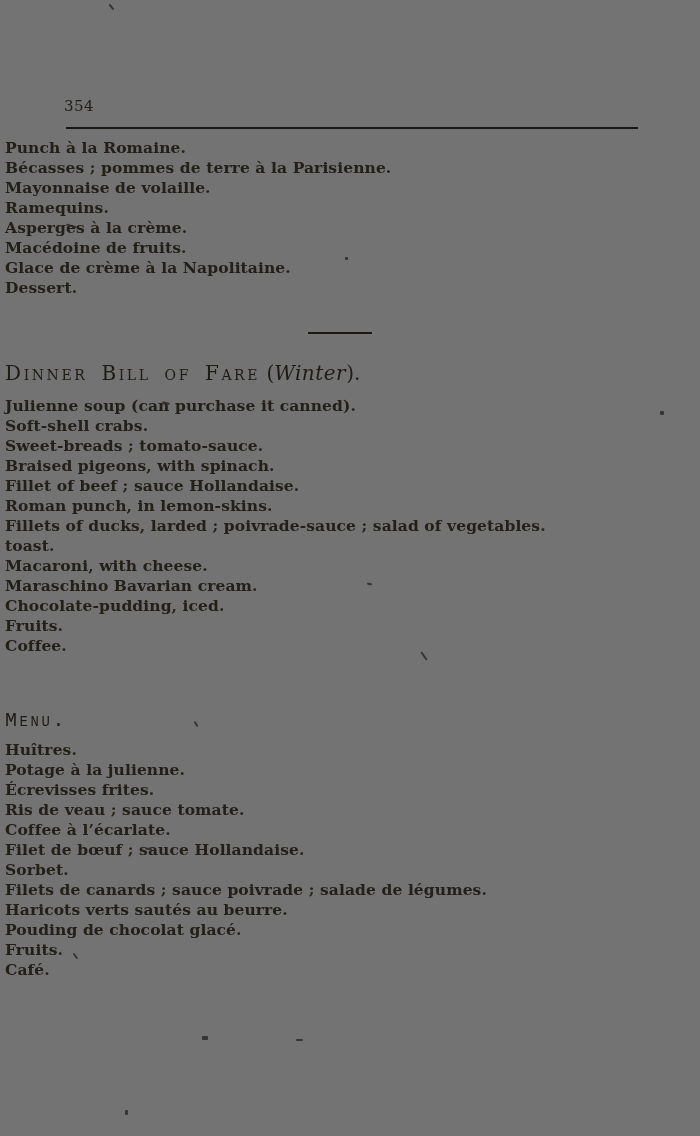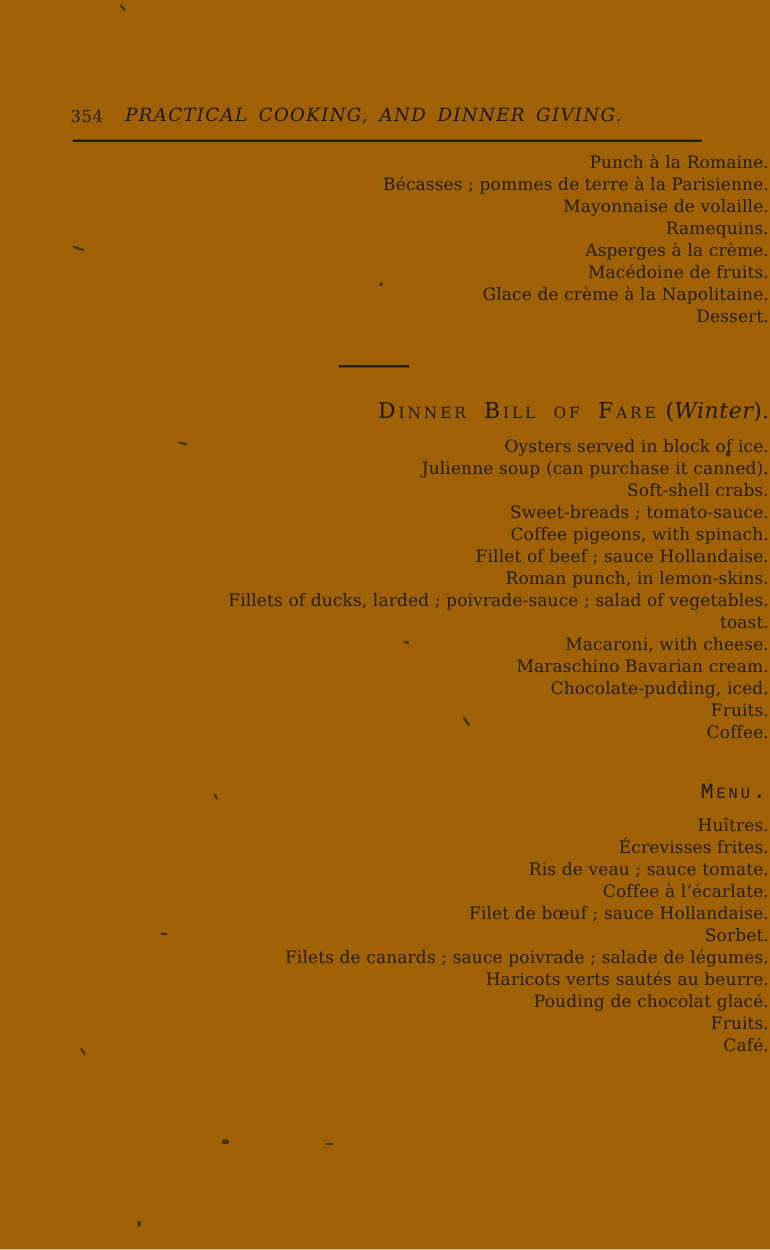--- a/index.html
+++ b/index.html
@@ -1,61 +1,60 @@
 <!DOCTYPE html>
 <html><head>
 <meta charset="utf-8">
 <style>
   html,body{margin:0;padding:0;background:#ffffff;}
   .page{
-    position:relative;width:700px;height:1136px;background:#a16207;
+    position:relative;width:700px;height:1136px;background:#737373;
     font-family:"DejaVu Serif", serif;color:#232019;overflow:hidden;
   }
   .pageno{
     position:absolute;left:64px;top:97px;font-size:15px;letter-spacing:.5px;
   }
   .running-title{
     position:absolute;left:340px;top:95px;transform:translateX(-50%);
     font-style:italic;font-size:16.5px;letter-spacing:1.2px;word-spacing:3px;
     white-space:nowrap;color:#1d1a15;
   }
   .header-rule{
     position:absolute;left:66px;top:127px;width:572px;height:2.4px;
     background:#1c1914;
   }
   .section-divider{
     position:absolute;left:308px;top:332px;width:64px;height:2px;
     background:#1c1914;
   }
   .menu-section{
-    position:absolute;left:5px;width:694px;text-align:right;
-    font-size:15.5px;line-height:20px;letter-spacing:.1px;
+    position:absolute;left:5px;width:694px;text-align:left;
+    font-size:15.5px;line-height:20px;letter-spacing:.1px;font-weight:bold;
   }
   .s1{top:138px;}
   .s2{top:396px;}
   .s3{top:740px;}
   .mline{height:20px;white-space:nowrap;}
   .heading{
-    position:absolute;left:5px;width:694px;text-align:right;margin:0;
+    position:absolute;left:5px;width:694px;text-align:left;margin:0;
     font-size:20px;line-height:26px;font-weight:normal;color:#1e1b15;
   }
   .h1{top:360px;}
   .h2{top:708px;font-family:Liberation Mono, monospace;}
   .sc{font-variant:small-caps;letter-spacing:2.6px;word-spacing:5px;}
   .it{font-style:italic;letter-spacing:.5px;}
   .ink{position:absolute;background:#2b2823;opacity:.82;border-radius:1px;}
 </style>
 </head>
 <body>
 
 <div class="page">
 
   <span class="pageno">354</span>
 
-  <span class="running-title">PRACTICAL COOKING, AND DINNER GIVING.</span>
 
   <div class="header-rule"></div>
 
   <div class="menu-section s1">
       <div class="mline">Punch à la Romaine.</div>
       <div class="mline">Bécasses ; pommes de terre à la Parisienne.</div>
       <div class="mline">Mayonnaise de volaille.</div>
       <div class="mline">Ramequins.</div>
       <div class="mline">Asperges à la crème.</div>
       <div class="mline">Macédoine de fruits.</div>
@@ -63,42 +62,42 @@
       <div class="mline">Dessert.</div>
     </div>
 
   <div class="section-divider"></div>
 
   <h2 class="heading h1">
     <span class="sc">Dinner Bill of Fare</span><span> (</span><span class="it">Winter</span><span>).</span>
   </h2>
 
   <div class="menu-section s2">
-      <div class="mline">Oysters served in block of ice.</div>
       <div class="mline">Julienne soup (can purchase it canned).</div>
       <div class="mline">Soft-shell crabs.</div>
       <div class="mline">Sweet-breads ; tomato-sauce.</div>
-      <div class="mline">Coffee pigeons, with spinach.</div>
+      <div class="mline">Braised pigeons, with spinach.</div>
       <div class="mline">Fillet of beef ; sauce Hollandaise.</div>
       <div class="mline">Roman punch, in lemon-skins.</div>
       <div class="mline">Fillets of ducks, larded ; poivrade-sauce ; salad of vegetables.</div>
       <div class="mline">toast.</div>
       <div class="mline">Macaroni, with cheese.</div>
       <div class="mline">Maraschino Bavarian cream.</div>
       <div class="mline">Chocolate-pudding, iced.</div>
       <div class="mline">Fruits.</div>
       <div class="mline">Coffee.</div>
     </div>
 
   <h2 class="heading h2">
     <span class="sc">Menu.</span>
   </h2>
 
   <div class="menu-section s3">
       <div class="mline">Huîtres.</div>
+      <div class="mline">Potage à la julienne.</div>
       <div class="mline">Écrevisses frites.</div>
       <div class="mline">Ris de veau ; sauce tomate.</div>
       <div class="mline">Coffee à l’écarlate.</div>
       <div class="mline">Filet de bœuf ; sauce Hollandaise.</div>
       <div class="mline">Sorbet.</div>
       <div class="mline">Filets de canards ; sauce poivrade ; salade de légumes.</div>
       <div class="mline">Haricots verts sautés au beurre.</div>
       <div class="mline">Pouding de chocolat glacé.</div>
       <div class="mline">Fruits.</div>
       <div class="mline">Café.</div>

